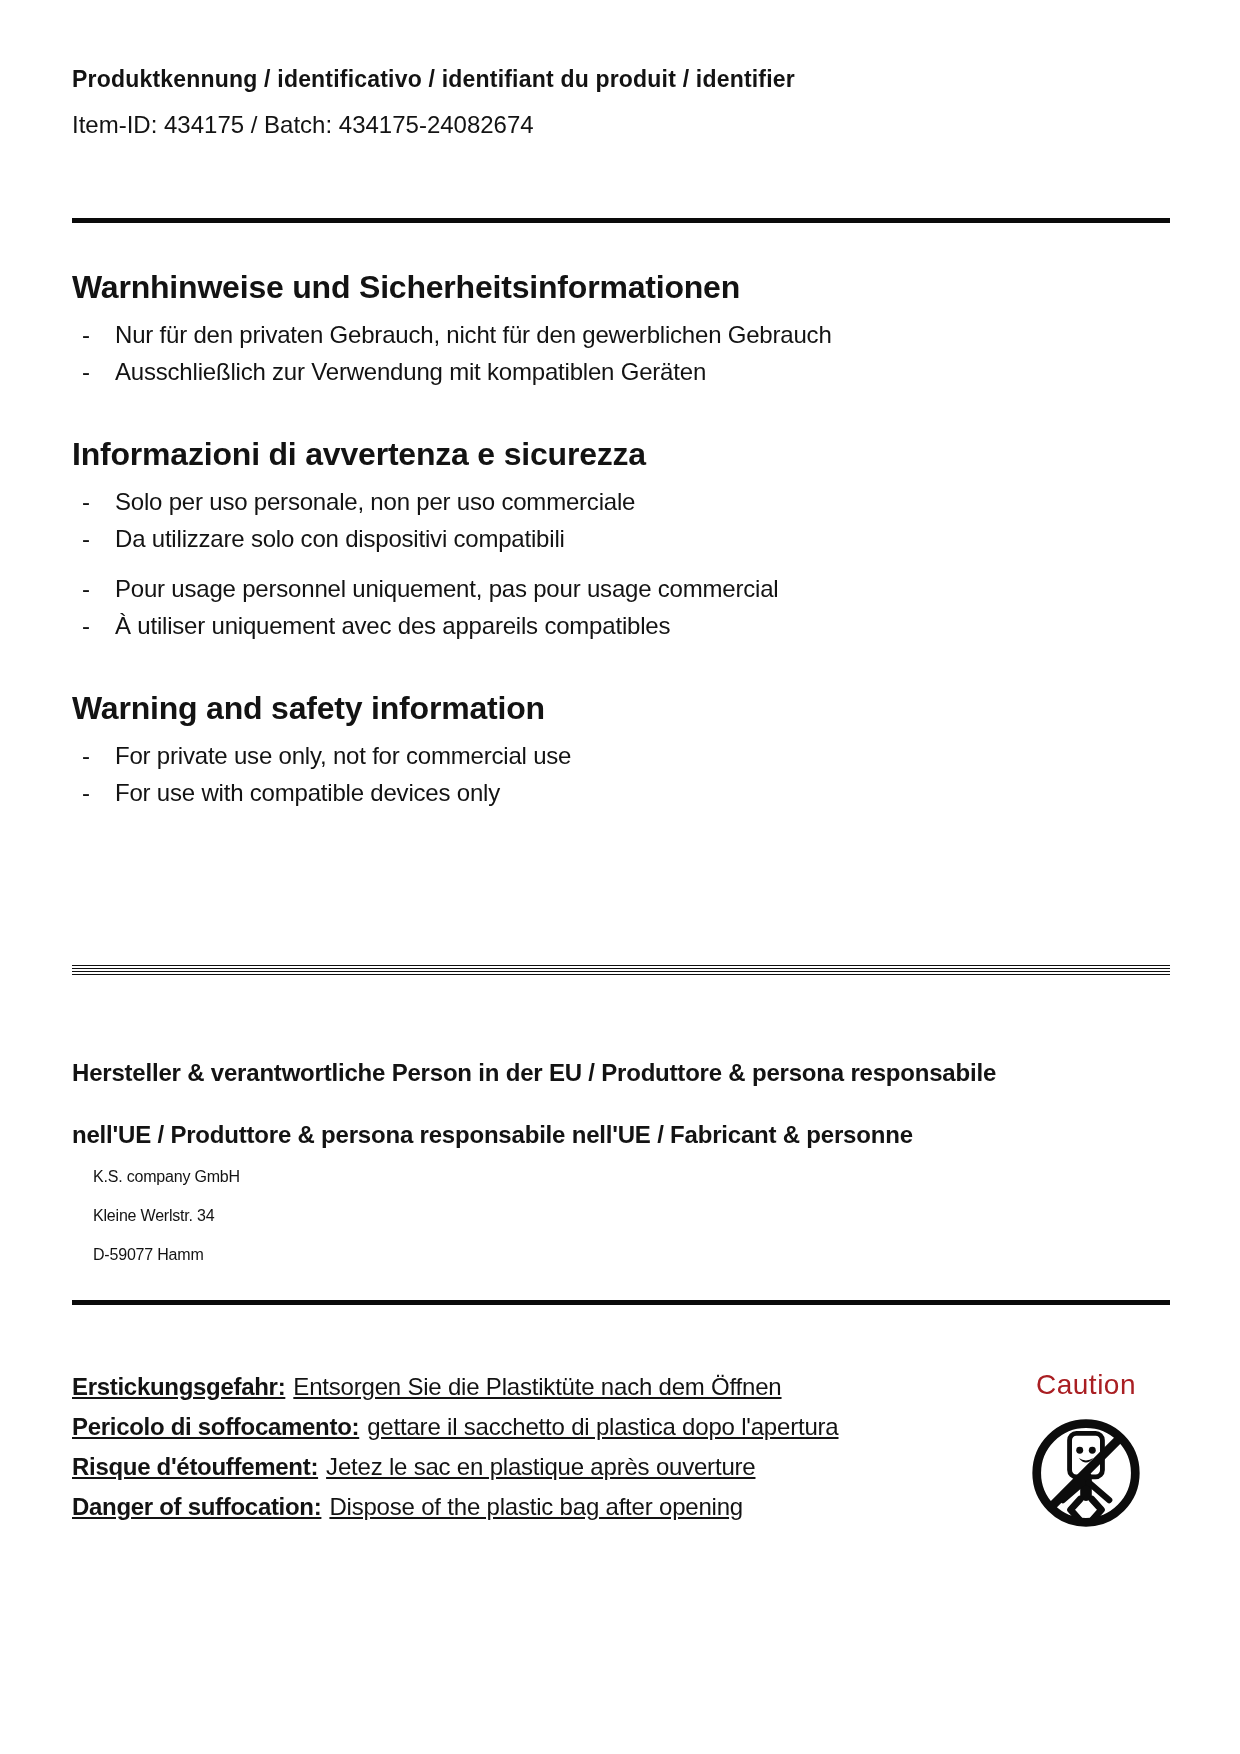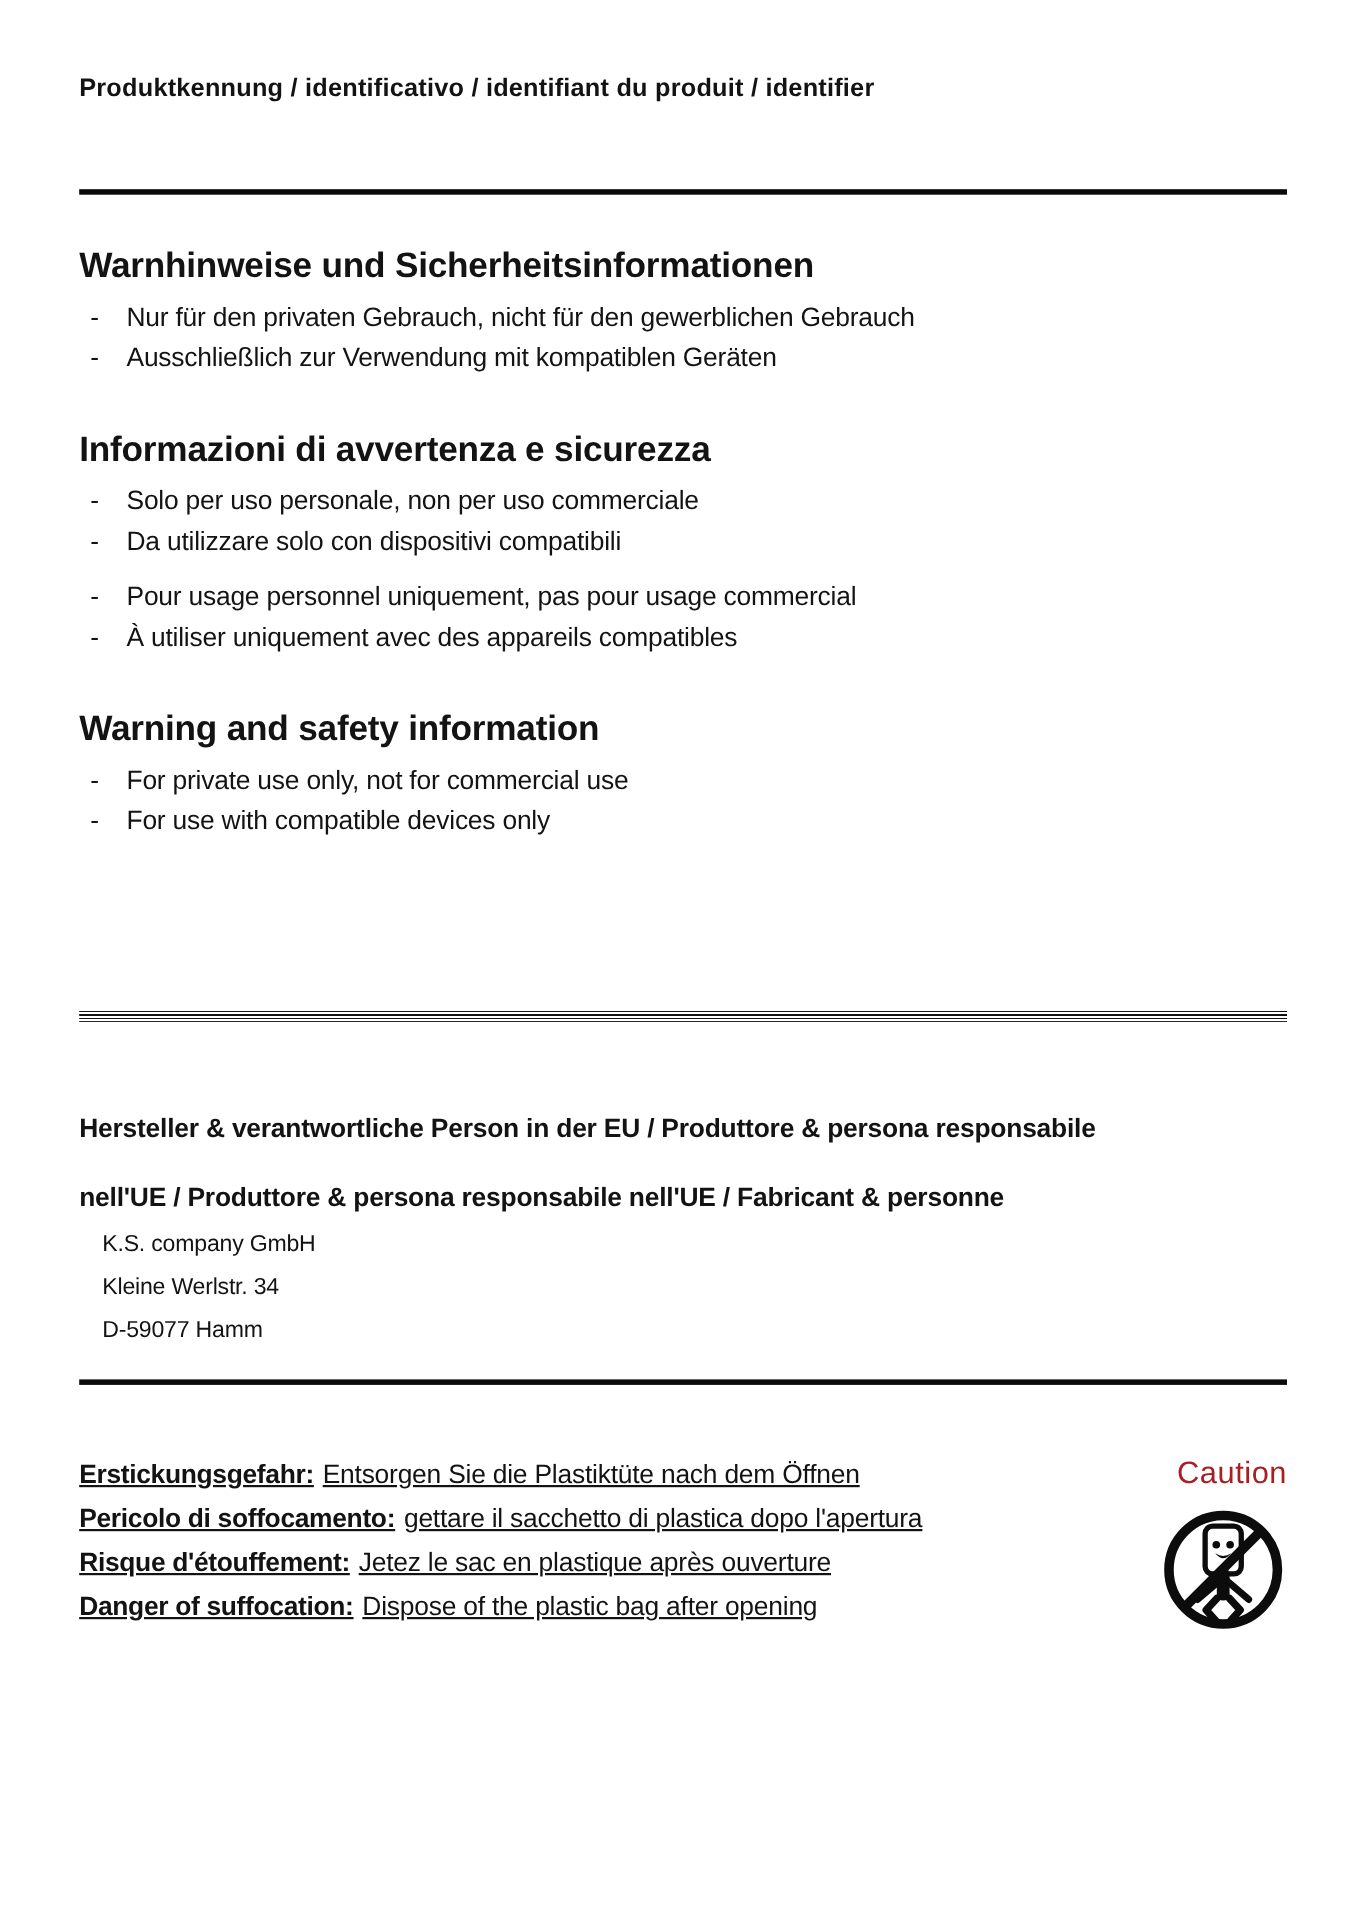--- a/index.html
+++ b/index.html
@@ -84,21 +84,21 @@
     line-height: 43px;
     white-space: nowrap;
     margin-top: 19px;
   }
   .address {
     margin-top: 1px;
     padding-left: 21px;
   }
   .address p {
     margin: 0;
-    font-size: 21px;
+    font-size: 16px;
     line-height: 39px;
     letter-spacing: -0.2px;
   }
   .email-link {
     color: #5c7372;
     text-decoration: underline;
     text-underline-offset: 4px;
   }
   .contact-line .phone { margin-left: 6px; }
   .rule2 { margin-top: 26px; }
@@ -115,41 +115,42 @@
     font-size: 24px;
     line-height: 40px;
     letter-spacing: -0.2px;
     text-decoration: underline;
   }
   .suff-line strong { margin-right: 8px; letter-spacing: -0.3px; }
   .caution-col {
     width: 168px;
     display: flex;
     flex-direction: column;
-    align-items: flex-end;
+    align-items: center;
     margin-top: 2px;
   }
   .caution-label {
     font-size: 28px;
     line-height: 32px;
     color: #a91e22;
     letter-spacing: 0.5px;
   }
   .caution-icon {
     margin-top: 14px;
     width: 116px;
     height: 116px;
   }
 </style>
 </head>
 <body>
 
 <div class="page">
 
   <h1 class="doc-heading">Produktkennung / identificativo / identifiant du produit / identifier</h1>
+  <p class="item-line">Item-ID: 434175 /  Batch: 434175-24082674</p>
 
   <div class="hr-thick"></div>
 
   <section class="warn-section">
     <h2>Warnhinweise und Sicherheitsinformationen</h2>
     <ul class="dash-list">
       <li>Nur für den privaten Gebrauch, nicht für den gewerblichen Gebrauch</li>
       <li>Ausschließlich zur Verwendung mit kompatiblen Geräten</li>
     </ul>
   </section>

